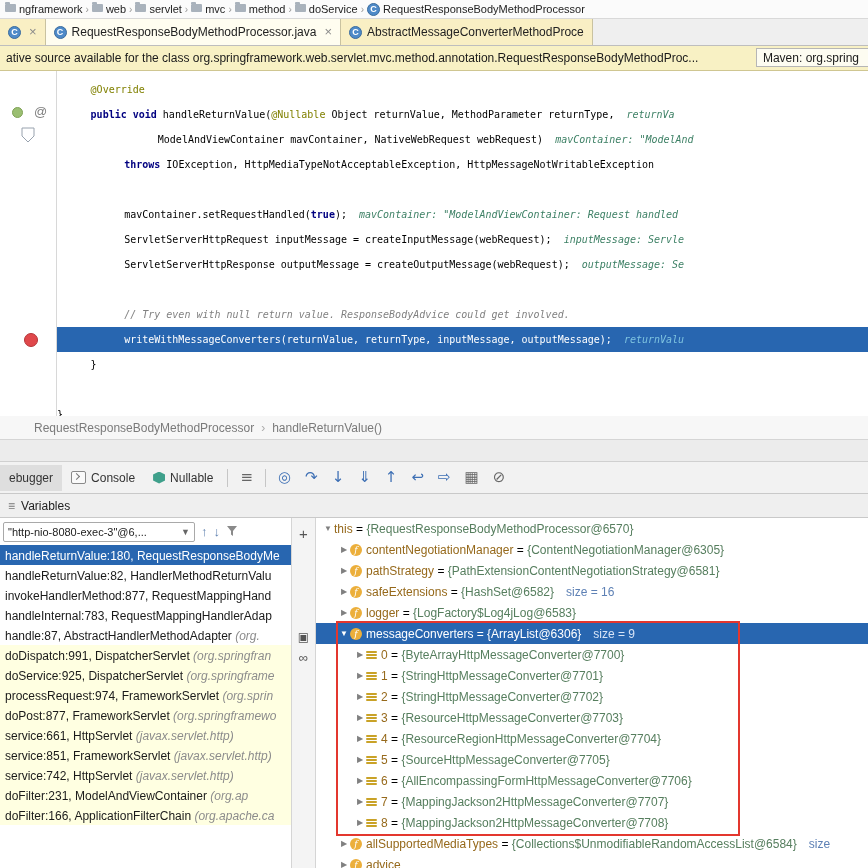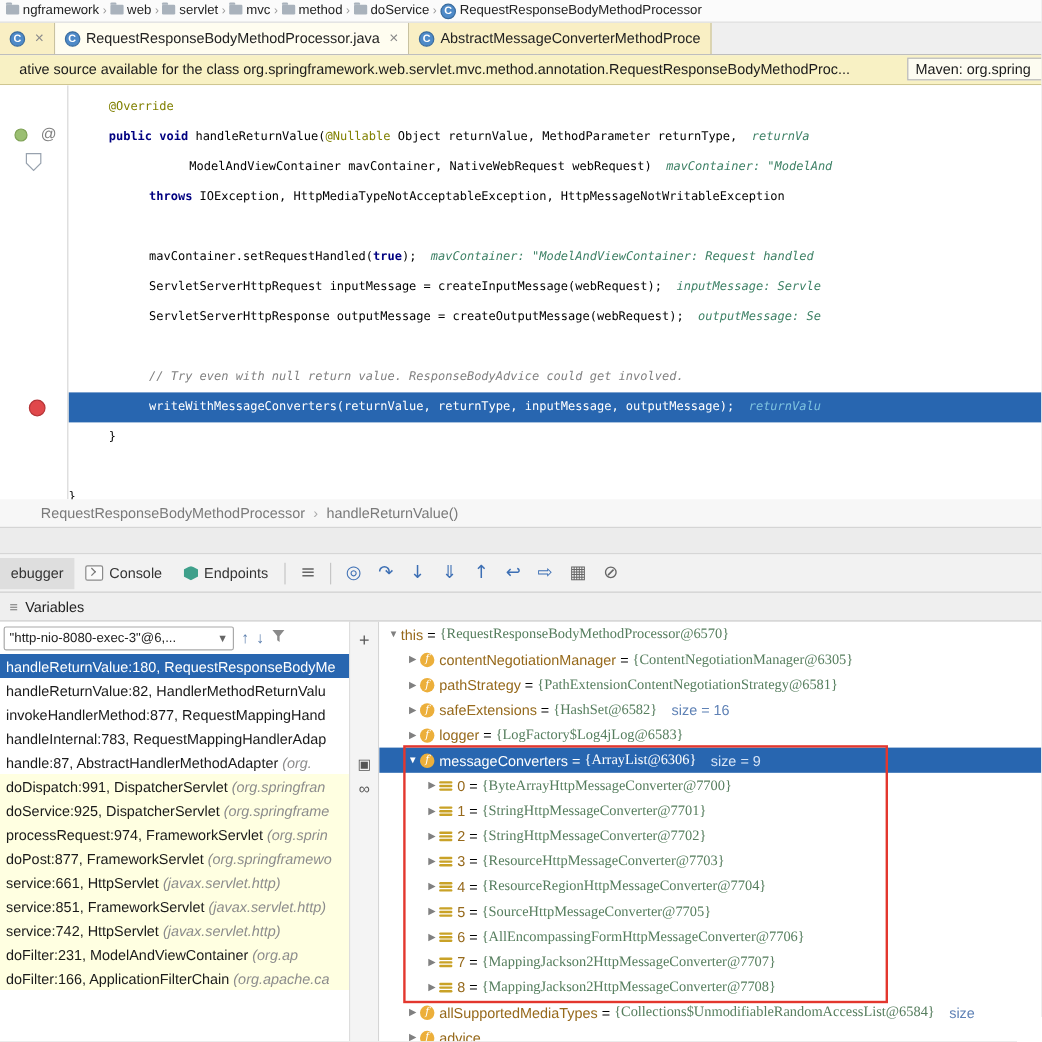--- a/index.html
+++ b/index.html
@@ -18,21 +18,21 @@
 
   
   .tabbar{height:27px;background:#EFEFEF;display:flex;border-bottom:1px solid #BEBEBE;overflow:hidden;box-sizing:border-box;}
   .tab{display:flex;align-items:center;gap:5px;padding:0 8px;background:#F9EFC4;border-right:1px solid #C9C2A0;
        font-size:12px;color:#222;white-space:nowrap;}
   .tab.active{background:#FFFDF0;}
   .tab-close{color:#8A8A8A;font-size:13px;margin-left:3px;line-height:10px;}
 
   
   .banner{height:25px;background:#F8F1C4;border-bottom:1px solid #CFC691;display:flex;align-items:center;
-          font-size:12px;color:#1A1A1A;padding-left:16px;position:relative;overflow:hidden;box-sizing:border-box;white-space:nowrap;}
+          font-size:12px;color:#1A1A1A;padding-left:6px;position:relative;overflow:hidden;box-sizing:border-box;white-space:nowrap;}
   .maven-box{position:absolute;right:-6px;top:2px;height:19px;background:#FDFCF1;border:1px solid #B6B6B6;
              font-size:12px;padding:2px 14px 0 6px;white-space:nowrap;box-sizing:border-box;}
 
   
   .editor{height:345px;position:relative;background:#fff;overflow:hidden;}
   .gutter{position:absolute;left:0;top:0;bottom:0;width:56px;border-right:1px solid #D8D8D8;background:#fff;z-index:2;}
   .gut-override{position:absolute;left:34px;top:33px;color:#7f7f7f;font-size:13px;}
   .gut-dot-green{position:absolute;left:12px;top:36px;width:9px;height:9px;border-radius:50%;background:#9BBF72;border:1px solid #7FA256;}
   .gut-arrow{position:absolute;left:20px;top:56px;}
   .gut-bp{position:absolute;left:24px;top:262px;width:12px;height:12px;border-radius:50%;background:#E0484B;border:1px solid #B53538;}
@@ -97,21 +97,21 @@
 
   .vars-panel{flex:1;position:relative;background:#fff;overflow:hidden;}
   .vrow{height:21px;display:flex;align-items:center;font-size:12px;white-space:nowrap;overflow:hidden;}
   .vrow .chev{width:12px;text-align:center;font-size:8px;color:#808080;flex:none;}
   .fld-ic{width:12px;height:12px;border-radius:50%;background:#ECAF3B;color:#fff;font-size:9px;font-style:italic;
           font-family:"DejaVu Serif",serif;display:inline-flex;align-items:center;justify-content:center;margin-right:4px;flex:none;}
   .item-ic{width:11px;height:11px;margin-right:4px;flex:none;display:flex;flex-direction:column;justify-content:center;gap:1px;}
   .item-ic i{display:block;height:2px;background:#C9A227;border-radius:1px;}
   .vname{color:#96691B;}
   .veq{color:#000;}
-  .vval{color:#567E5E;font-family:Liberation Serif, serif;}
+  .vval{color:#567E5E;}
   .vextra{color:#5E81B5;padding-left:12px;}
   .vrow.selected{background:#2866B0;}
   .vrow.selected .vname,.vrow.selected .veq,.vrow.selected .vval,.vrow.selected .chev{color:#fff;}
   .vrow.selected .vextra{color:#D6E4F7;}
   .redbox{position:absolute;left:20px;top:103px;width:404px;height:215px;border:2px solid #E3372E;pointer-events:none;box-sizing:border-box;z-index:5;}
 </style>
 </head>
 <body>
 
 <div class="app">
@@ -199,21 +199,21 @@
   <div class="dbgbar" id="dbgbar">
       <div class="dtab sel">
         <span>ebugger</span>
       </div>
       <div class="dtab">
         <span class="console-ic"></span>
         <span>Console</span>
       </div>
       <div class="dtab">
         <span class="hex-ic"></span>
-        <span>Endpoints</span>
+        <span>Nullable</span>
       </div>
       <span class="vsep"></span>
       <span class="stepic gray">≡</span>
       <span class="vsep"></span>
       <span class="stepic">◎</span>
       <span class="stepic">↷</span>
       <span class="stepic">↓</span>
       <span class="stepic">⇓</span>
       <span class="stepic">↑</span>
       <span class="stepic">↩</span>

